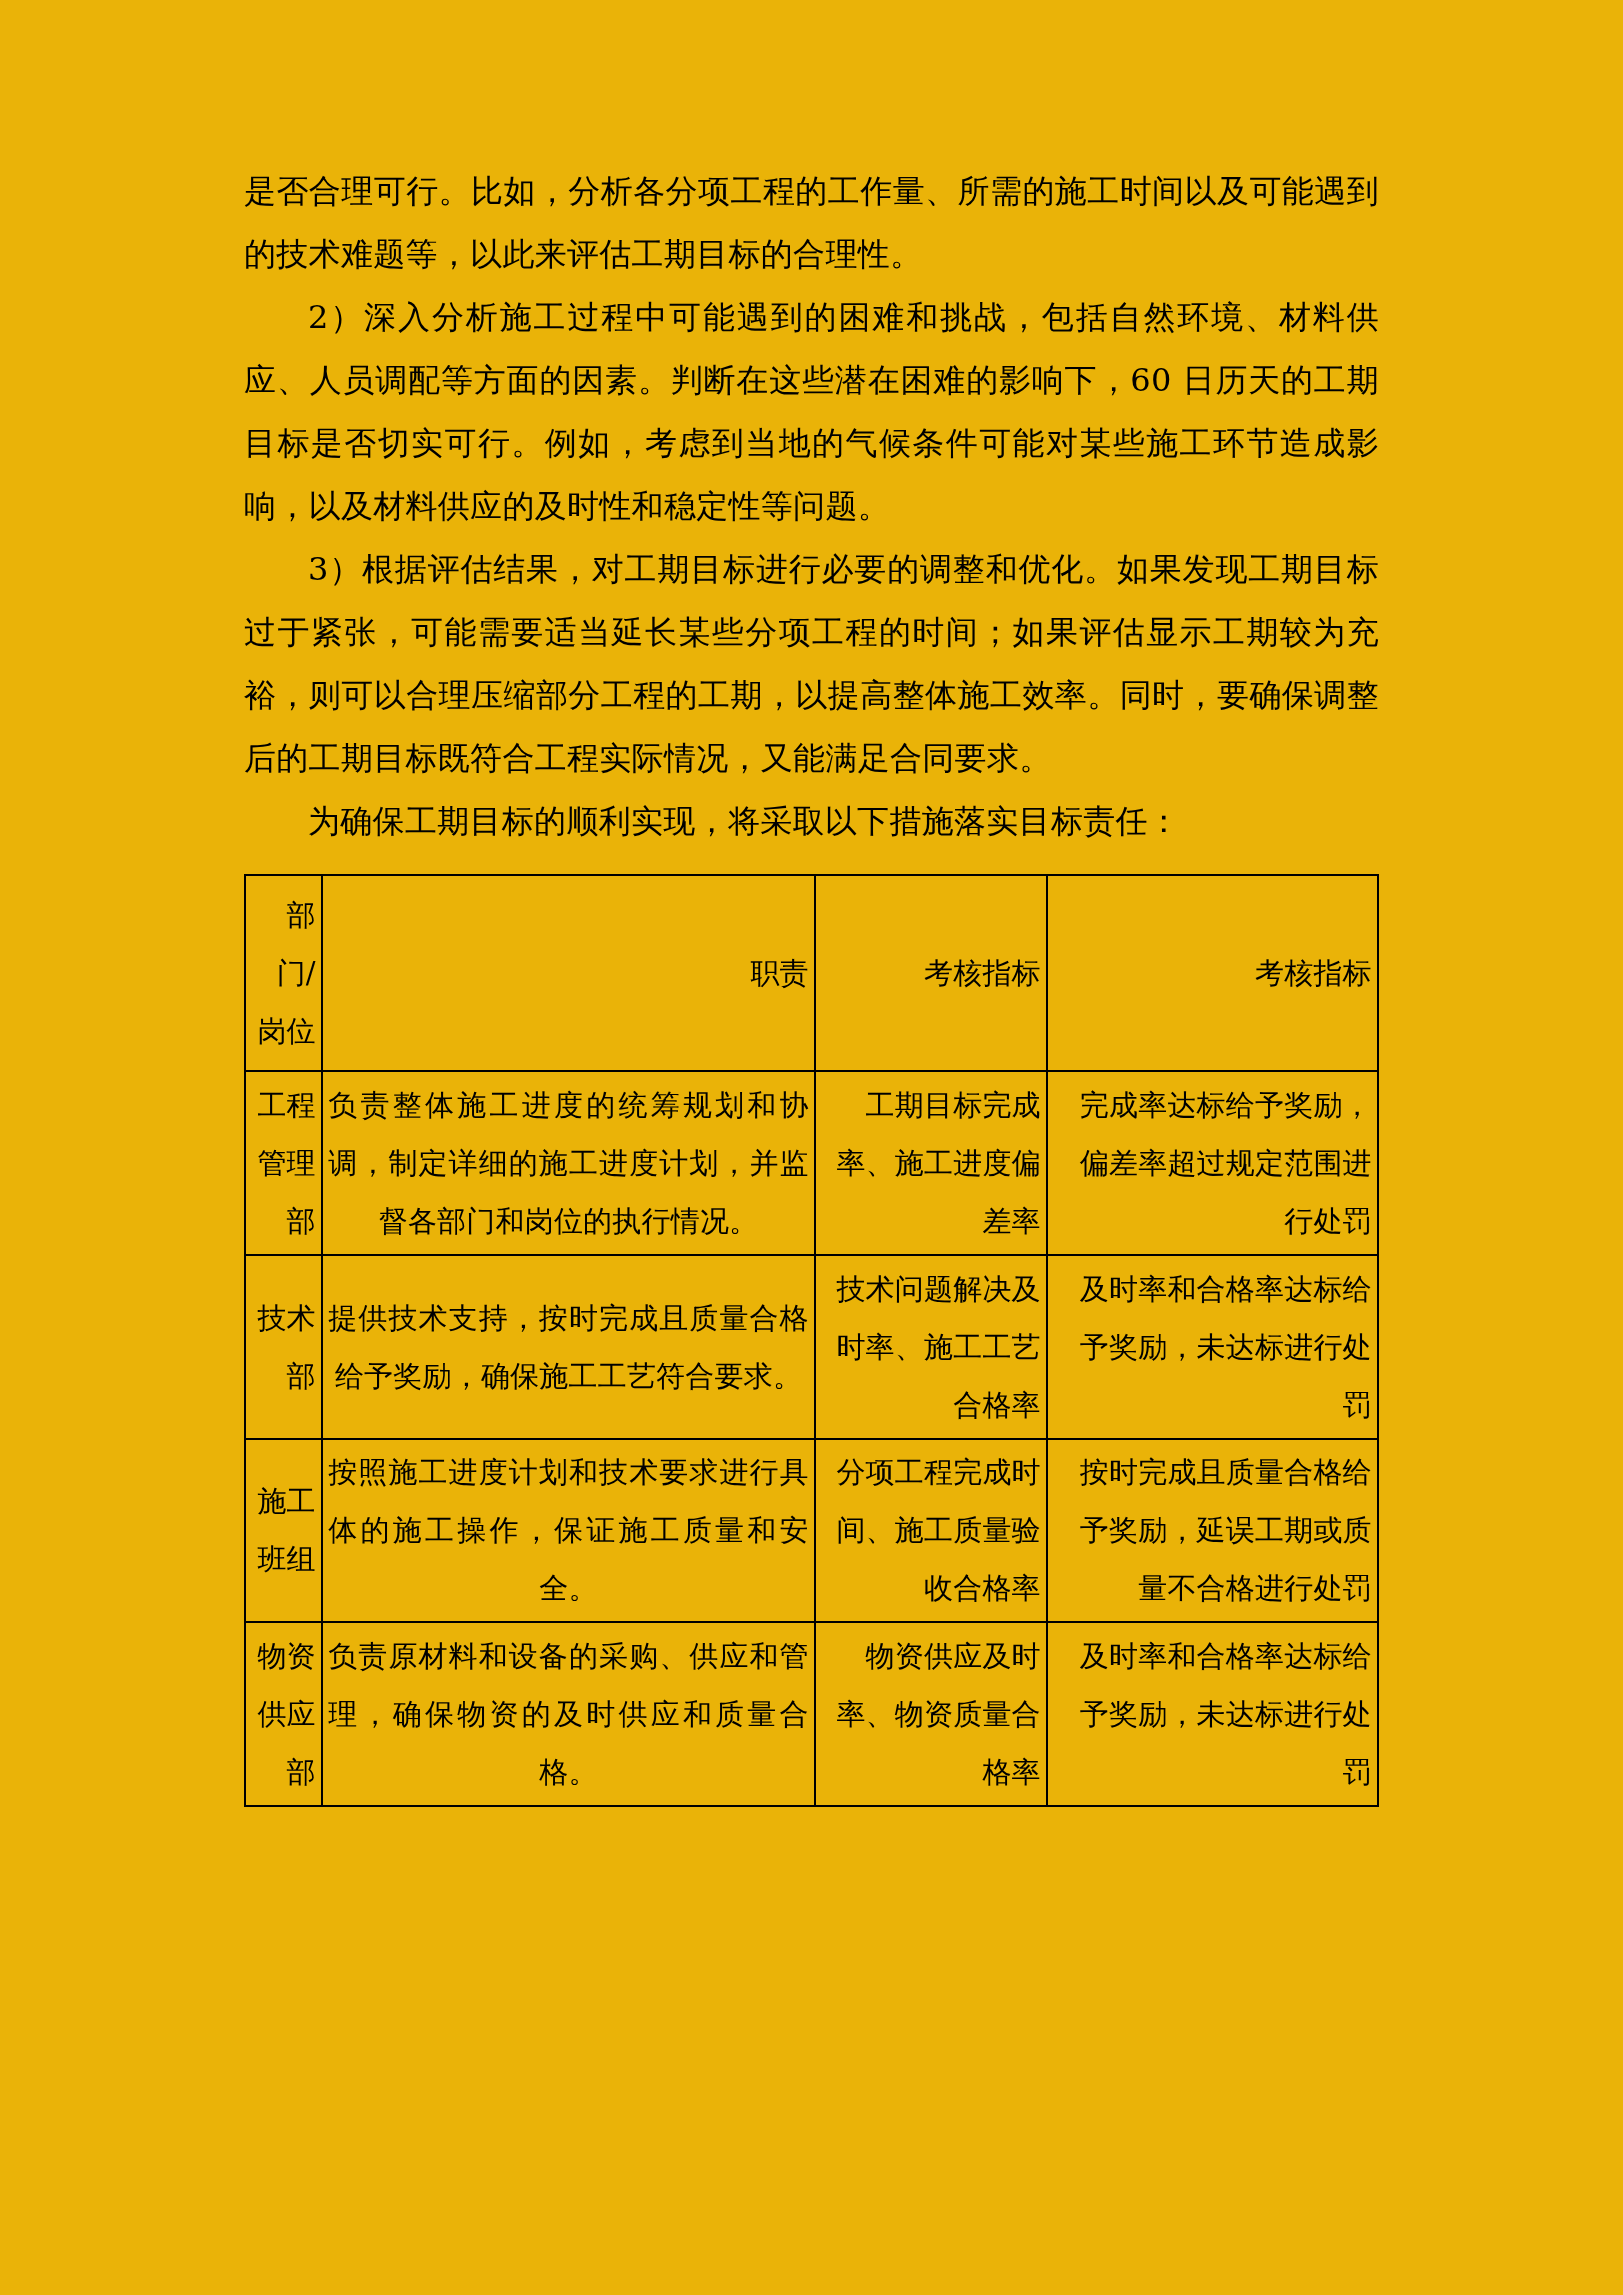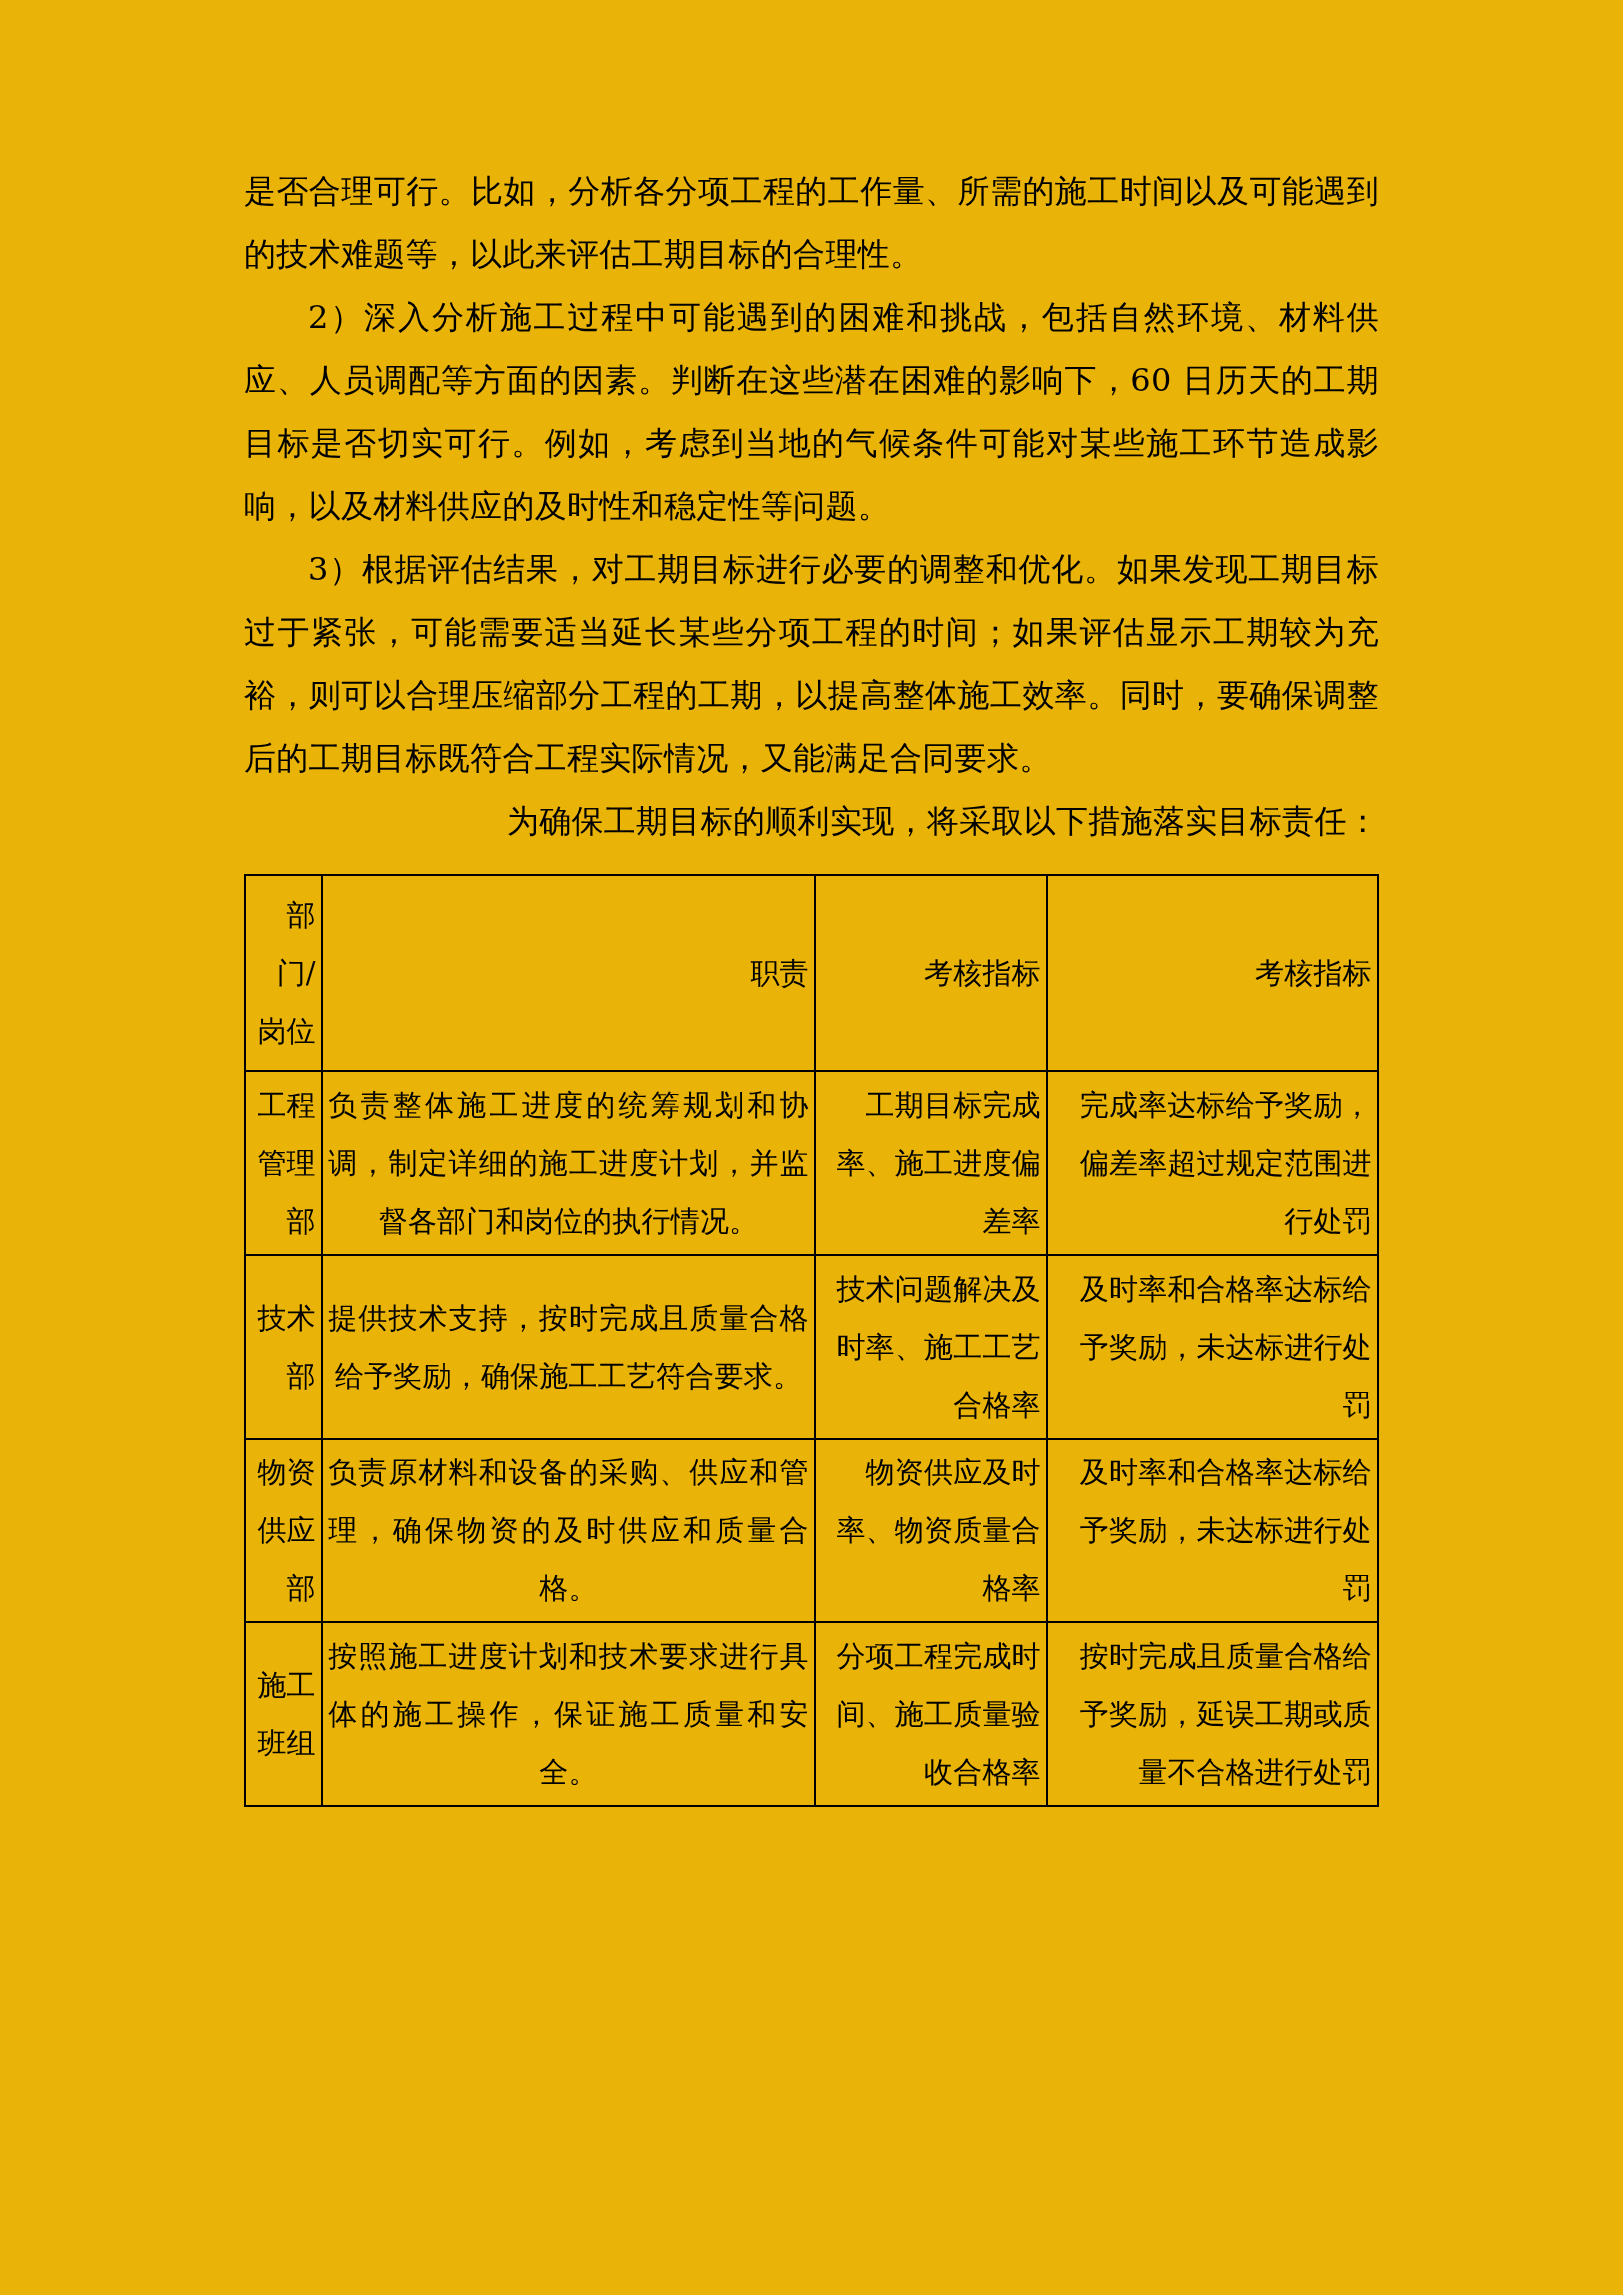--- a/index.html
+++ b/index.html
@@ -50,21 +50,20 @@
     margin: 0;
     text-indent: 0;
     letter-spacing: 0.3px;
   }
   .lead {
     font-size: 32px;
     line-height: 63px;
     margin: 0;
     text-indent: 64px;
     letter-spacing: 0.3px;
-    text-align: right;
   }
   
   .resp-table {
     border-collapse: collapse;
     width: 1135px;
     margin-top: 21px;
     table-layout: fixed;
   }
   .resp-table td {
     border: 2px solid #000000;
@@ -122,29 +121,29 @@
           <td>工期目标完成率、施工进度偏差率</td>
           <td>完成率达标给予奖励，偏差率超过规定范围进行处罚</td>
         </tr>
         <tr>
           <td>技术部</td>
           <td class="duty">提供技术支持，按时完成且质量合格给予奖励，确保施工工艺符合要求。</td>
           <td>技术问题解决及时率、施工工艺合格率</td>
           <td>及时率和合格率达标给予奖励，未达标进行处罚</td>
         </tr>
         <tr>
+          <td>施工班组</td>
+          <td class="duty">按照施工进度计划和技术要求进行具体的施工操作，保证施工质量和安全。</td>
+          <td>分项工程完成时间、施工质量验收合格率</td>
+          <td>按时完成且质量合格给予奖励，延误工期或质量不合格进行处罚</td>
+        </tr>
+        <tr>
           <td>物资供应部</td>
           <td class="duty">负责原材料和设备的采购、供应和管理，确保物资的及时供应和质量合格。</td>
           <td>物资供应及时率、物资质量合格率</td>
           <td>及时率和合格率达标给予奖励，未达标进行处罚</td>
-        </tr>
-        <tr>
-          <td>施工班组</td>
-          <td class="duty">按照施工进度计划和技术要求进行具体的施工操作，保证施工质量和安全。</td>
-          <td>分项工程完成时间、施工质量验收合格率</td>
-          <td>按时完成且质量合格给予奖励，延误工期或质量不合格进行处罚</td>
         </tr>
       </tbody>
     </table>
 
   </div>
 </div>
 
 
 </body></html>

